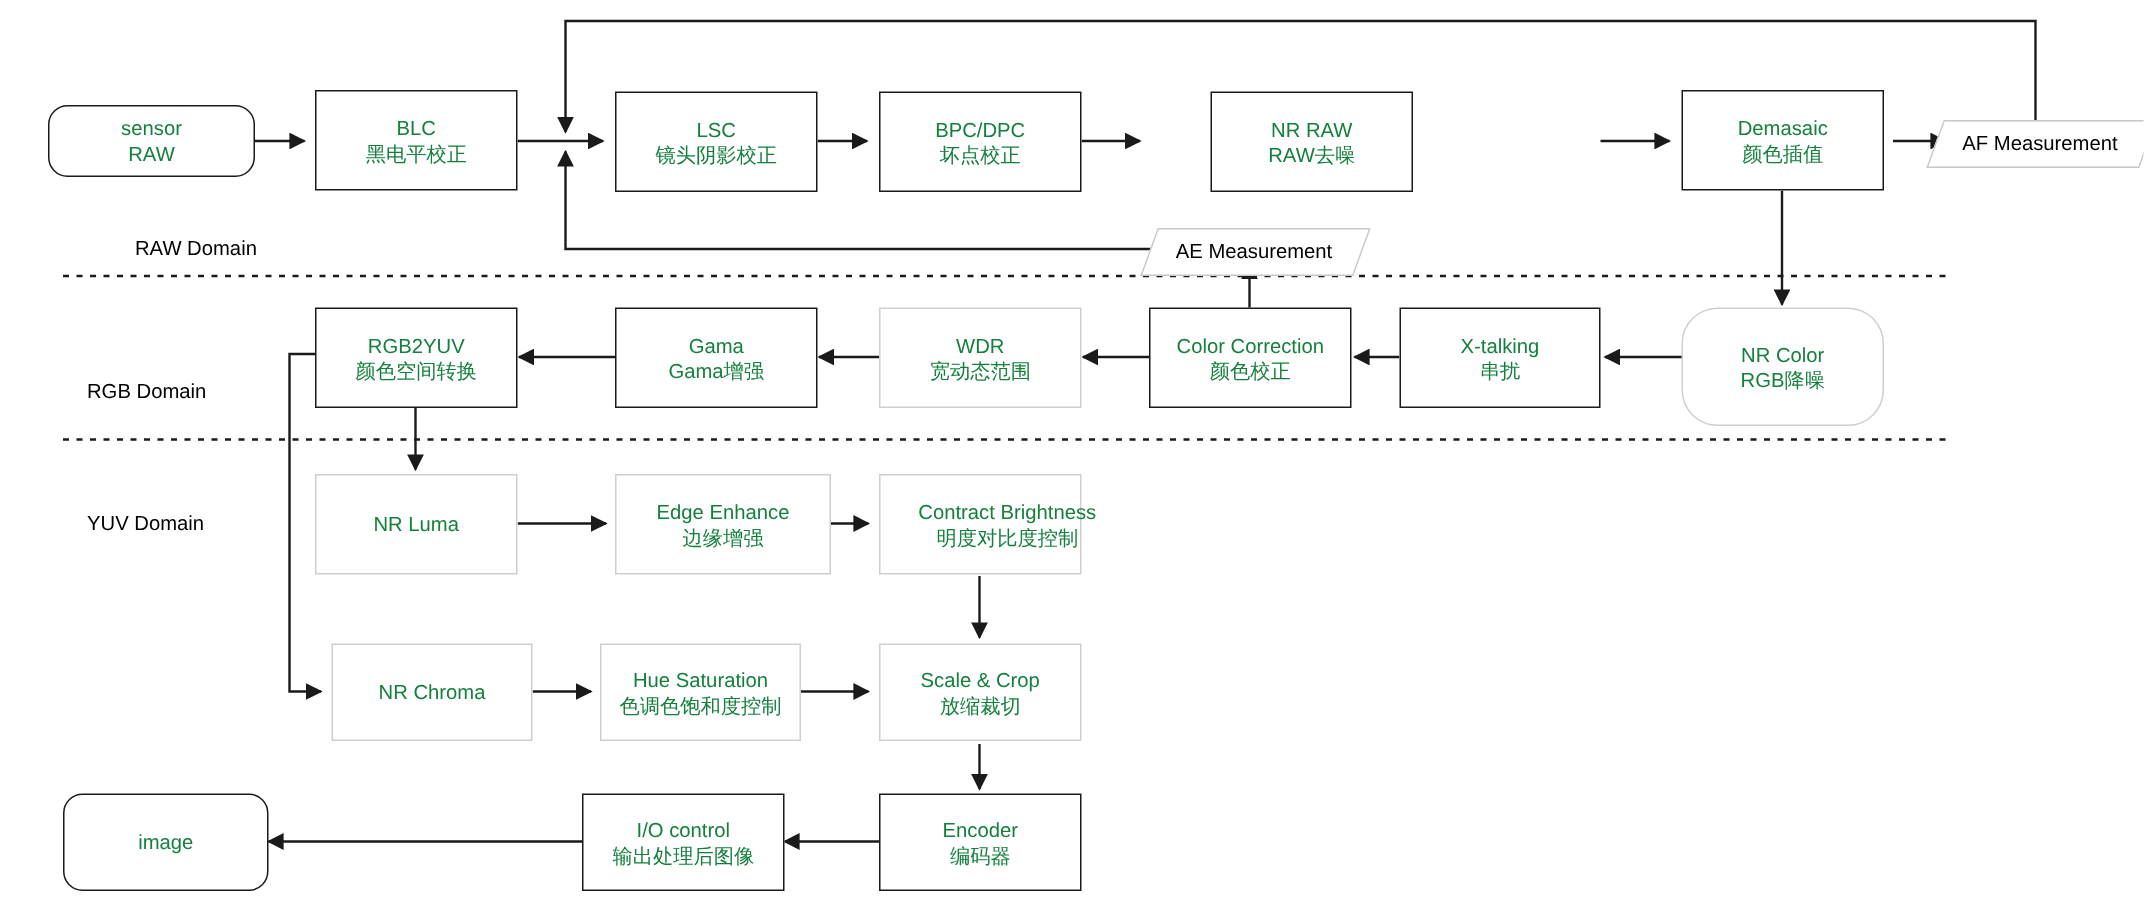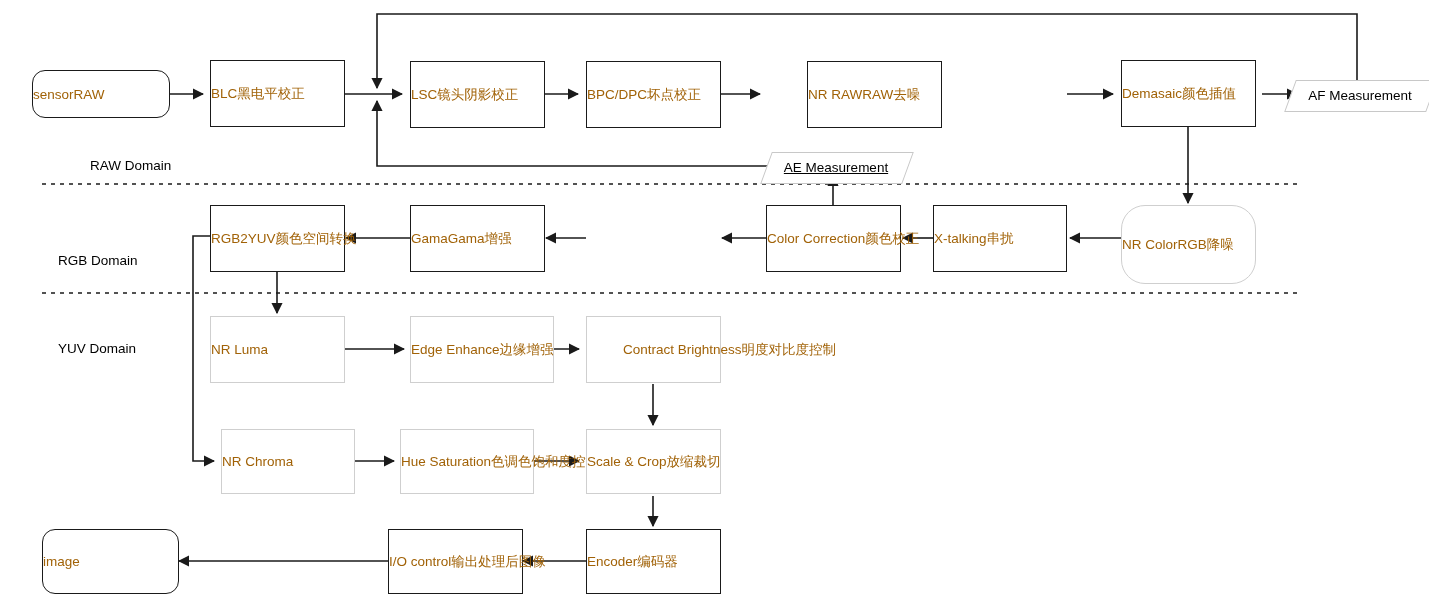--- a/index.html
+++ b/index.html
@@ -6,23 +6,23 @@
   body{
     font-family:"Liberation Sans","DejaVu Sans",sans-serif;
     width:1429px;height:606px;overflow:hidden;
   }
   #stage{position:relative;width:1429px;height:606px;}
   svg#wires{position:absolute;left:0;top:0;width:1429px;height:606px;}
 
   .node{
     position:absolute;box-sizing:border-box;
     background:#ffffff;
-    display:flex;
-    align-items:center;
-    text-align:center;color:#a16207;
+    display:flex;flex-direction:column;
+    align-items:center;justify-content:center;
+    text-align:center;color:#15803d;
     font-size:13.5px;line-height:17px;
     border:1.6px solid #1a1a1a;
   }
   .node.light{border:1.4px solid #cfcfcf;}
   .node.rounded{border-radius:13px;}
   .node .ln{display:block;white-space:nowrap;}
 
   .domain-label{
     position:absolute;color:#000;font-size:13.5px;
     white-space:nowrap;
@@ -128,40 +128,44 @@
   <div class="node" style="left:1121px;top:60px;width:135px;height:67px;">
     <span class="ln">Demasaic</span>
     <span class="ln">颜色插值</span>
   </div>
 
   <div class="para" style="left:1290px;top:80px;width:140px;height:30px;">
     <span class="shape"></span>
     <span class="txt">AF Measurement</span>
   </div>
 
-  <div class="para" style="left:766px;top:152px;width:140px;height:30px;text-decoration:underline;">
+  <div class="para" style="left:766px;top:152px;width:140px;height:30px;">
     <span class="shape"></span>
     <span class="txt">AE Measurement</span>
   </div>
 
   <div class="node light" style="left:1121px;top:205px;width:135px;height:79px;border-radius:24px;">
     <span class="ln">NR Color</span>
     <span class="ln">RGB降噪</span>
   </div>
 
   <div class="node" style="left:933px;top:205px;width:134px;height:67px;">
     <span class="ln">X-talking</span>
     <span class="ln">串扰</span>
   </div>
 
   <div class="node" style="left:766px;top:205px;width:135px;height:67px;">
     <span class="ln">Color Correction</span>
     <span class="ln">颜色校正</span>
   </div>
 
+  <div class="node light" style="left:586px;top:205px;width:135px;height:67px;">
+    <span class="ln">WDR</span>
+    <span class="ln">宽动态范围</span>
+  </div>
 
   <div class="node" style="left:410px;top:205px;width:135px;height:67px;">
     <span class="ln">Gama</span>
     <span class="ln">Gama增强</span>
   </div>
 
   <div class="node" style="left:210px;top:205px;width:135px;height:67px;">
     <span class="ln">RGB2YUV</span>
     <span class="ln">颜色空间转换</span>
   </div>

